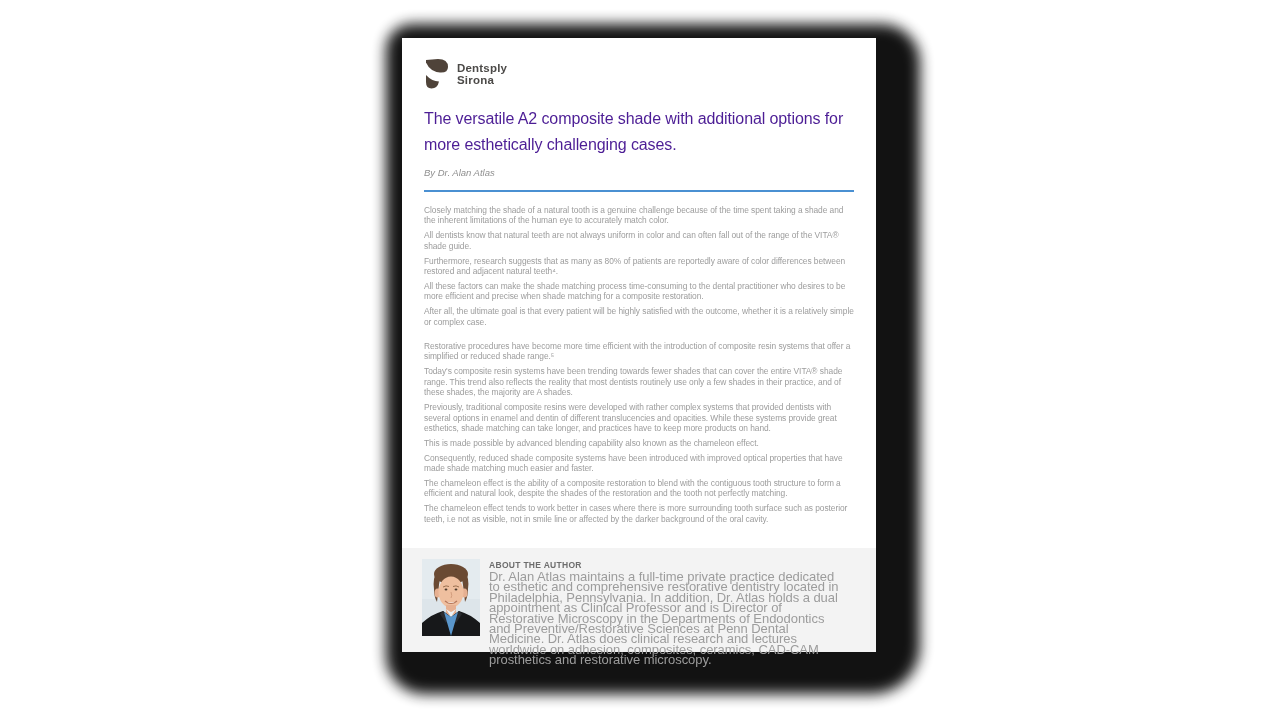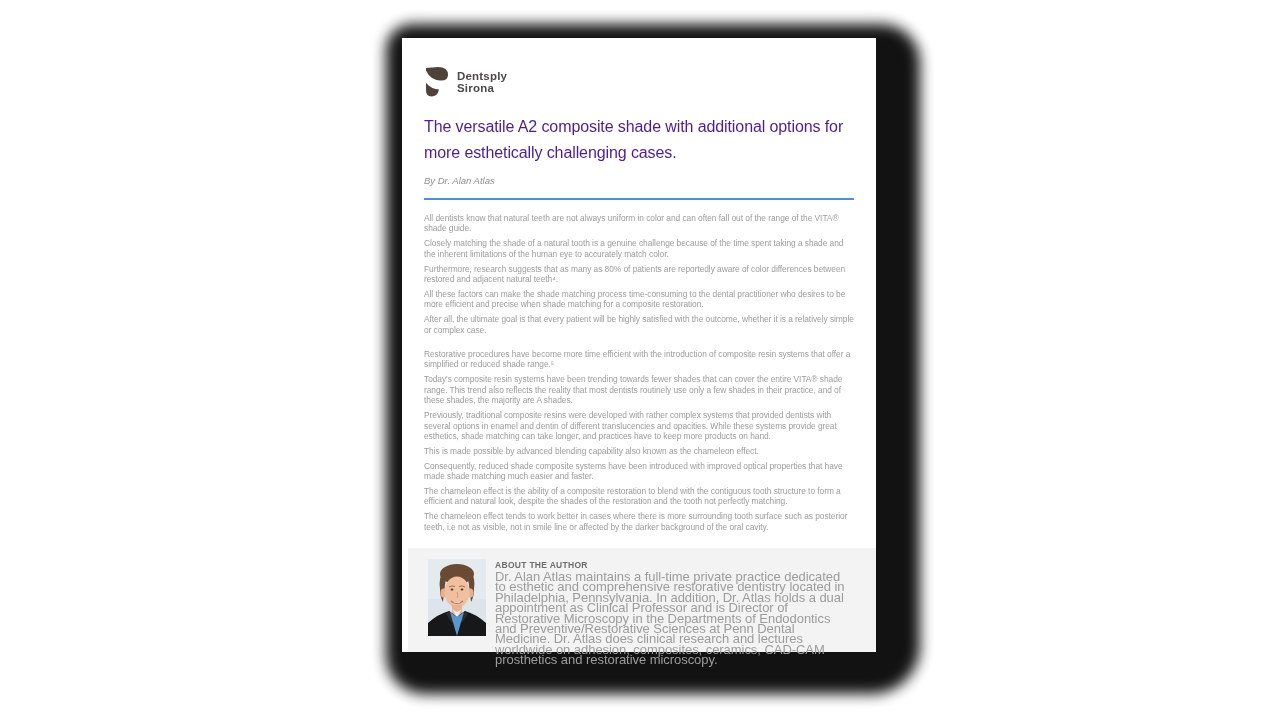--- a/index.html
+++ b/index.html
@@ -23,21 +23,21 @@
     left: 386px; top: 24px;
     width: 534px; height: 670px;
     background: #060606;
     border-radius: 26px 38px 48px 38px;
     filter: blur(7px);
     opacity: 0.95;
   }
 
   .content {
     position: absolute;
-    left: 22px; right: 22px; top: 16px;
+    left: 22px; right: 22px; top: 8px;
   }
 
   
   .logo { display: flex; align-items: center; gap: 7px; margin-top: 12px; }
   .logo svg { display: block; }
   .logo-text {
     font-size: 11.5px; line-height: 12px;
     font-weight: 600; color: #4c4a48; letter-spacing: 0.2px;
   }
 
@@ -69,21 +69,20 @@
   }
   .section-2 { margin-top: 14px; }
 
   
   .about-band {
     position: absolute;
     left: 0; right: 0; bottom: 0;
     height: 104px;
     background: #f3f3f3;
     padding: 11px 8px 0 20px;
-    margin-left: 6px;
   }
   .about-inner { display: flex; gap: 9px; }
   .author-photo { flex: 0 0 auto; width: 58px; height: 77px; }
   .author-photo svg { display: block; width: 58px; height: 77px; }
   .about-text-col { padding-top: 1px; }
   .about-heading {
     font-size: 8.5px; font-weight: 700; color: #6d6d6d;
     letter-spacing: 0.3px; margin-bottom: 2px;
   }
   .about-body {
@@ -112,22 +111,22 @@
           <span>Dentsply</span><br>
           <span>Sirona</span>
         </span>
       </div>
 
       <h1 class="title">The versatile A2 composite shade with additional options for more esthetically challenging cases.</h1>
       <div class="byline">By Dr. Alan Atlas</div>
       <hr class="rule">
 
       <div class="section section-1">
+        <p>Closely matching the shade of a natural tooth is a genuine challenge because of the time spent taking a shade and the inherent limitations of the human eye to accurately match color.</p>
         <p>All dentists know that natural teeth are not always uniform in color and can often fall out of the range of the VITA® shade guide.</p>
-        <p>Closely matching the shade of a natural tooth is a genuine challenge because of the time spent taking a shade and the inherent limitations of the human eye to accurately match color.</p>
         <p>Furthermore, research suggests that as many as 80% of patients are reportedly aware of color differences between restored and adjacent natural teeth⁴.</p>
         <p>All these factors can make the shade matching process time-consuming to the dental practitioner who desires to be more efficient and precise when shade matching for a composite restoration.</p>
         <p>After all, the ultimate goal is that every patient will be highly satisfied with the outcome, whether it is a relatively simple or complex case.</p>
       </div>
 
       <div class="section section-2">
         <p>Restorative procedures have become more time efficient with the introduction of composite resin systems that offer a simplified or reduced shade range.⁵</p>
         <p>Today's composite resin systems have been trending towards fewer shades that can cover the entire VITA® shade range. This trend also reflects the reality that most dentists routinely use only a few shades in their practice, and of these shades, the majority are A shades.</p>
         <p>Previously, traditional composite resins were developed with rather complex systems that provided dentists with several options in enamel and dentin of different translucencies and opacities. While these systems provide great esthetics, shade matching can take longer, and practices have to keep more products on hand.</p>
         <p>This is made possible by advanced blending capability also known as the chameleon effect.</p>

